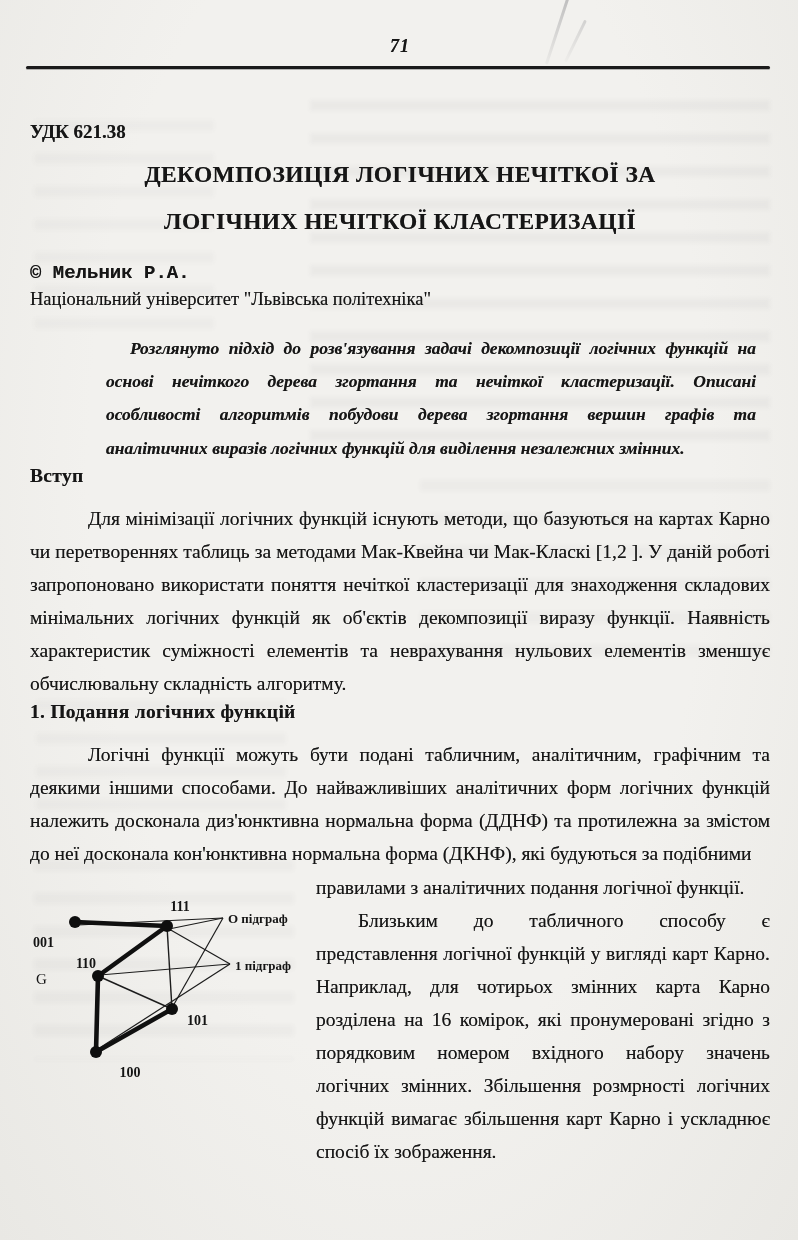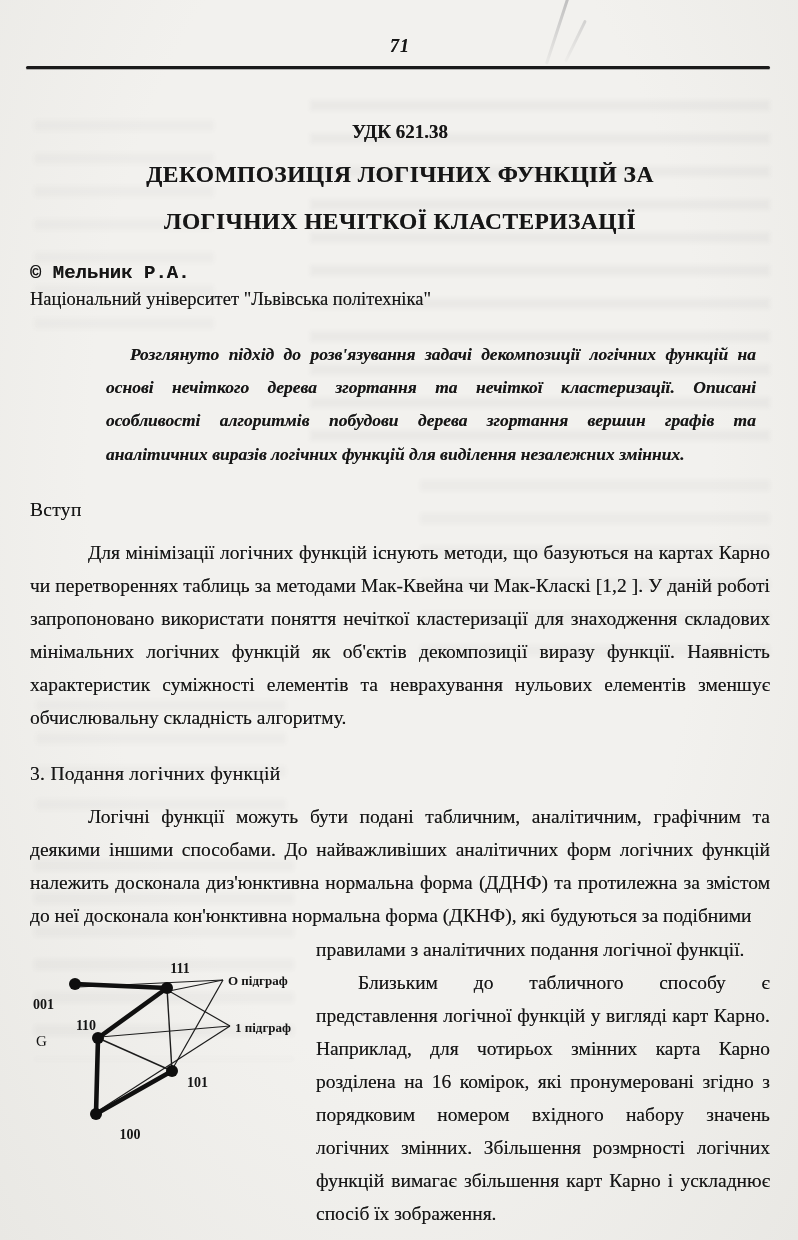--- a/index.html
+++ b/index.html
@@ -10,31 +10,31 @@
     color:#161616;
     position:relative;
     overflow:hidden;
   }
   .page{position:relative;padding:36px 28px 0 30px;z-index:2;}
   .ink{text-shadow:0 0 .5px rgba(10,10,10,.55);}
 
   .pageno{text-align:center;font-weight:bold;font-size:18px;letter-spacing:1px;font-style:italic;}
   .rule{height:3px;background:#1b1b1b;margin:9px 0 0 -4px;border-radius:2px;box-shadow:0 1px 0 rgba(60,60,60,.35);}
 
-  .udc{margin-top:52px;font-weight:bold;font-size:19px;text-align:center;}
+  .udc{margin-top:52px;font-weight:bold;font-size:19px;}
 
   .title{margin-top:8px;text-align:center;font-weight:bold;font-size:23.5px;line-height:2.02;letter-spacing:.4px;}
 
   .copyright{margin-top:16px;font-weight:bold;font-size:19px;font-family:Liberation Mono, monospace;}
   .affiliation{margin-top:5px;font-size:18.5px;}
 
-  .abstract{margin:28px 14px 0 76px;font-weight:bold;font-style:italic;font-size:17.5px;line-height:1.9;text-align:justify;text-indent:24px;}
+  .abstract{margin:22px 14px 0 76px;font-weight:bold;font-style:italic;font-size:17.5px;line-height:1.9;text-align:justify;text-indent:24px;}
   .abstract.en{margin-top:28px;}
 
-  .heading{margin-top:28px;font-weight:normal;font-size:19.5px;letter-spacing:.3px;}
+  .heading{font-weight:bold;font-size:19.5px;letter-spacing:.3px;}
   .para{margin-top:16px;font-size:19.5px;line-height:1.69;text-align:justify;text-indent:58px;}
 
   .columns{display:flex;gap:10px;margin-top:2px;}
   .fig-col{width:276px;flex:0 0 276px;}
   .text-col{flex:1;font-size:19.5px;line-height:1.69;}
   .text-col .cpara{text-align:justify;margin:0;}
   .text-col .cpara.ind{text-indent:42px;}
 
   .figure-svg{margin-top:12px;display:block;}
 
@@ -63,33 +63,33 @@
 <div class="scratch s2"></div>
 
 <div class="page">
 
   <div class="pageno ink">71</div>
   <div class="rule"></div>
 
   <div class="udc ink">УДК 621.38</div>
 
   <div class="title ink">
-    <div>ДЕКОМПОЗИЦІЯ ЛОГІЧНИХ ФУНКЦІЙ ЗА</div>
+    <div>ДЕКОМПОЗИЦІЯ ЛОГІЧНИХ НЕЧІТКОЇ ЗА</div>
     <div>ЛОГІЧНИХ НЕЧІТКОЇ КЛАСТЕРИЗАЦІЇ</div>
   </div>
 
   <div class="copyright ink">© Мельник Р.А.</div>
   <div class="affiliation ink">Національний університет "Львівська політехніка"</div>
 
   <div class="abstract uk ink">Розглянуто підхід до розв'язування задачі декомпозиції логічних функцій на основі нечіткого дерева згортання та нечіткої кластеризації. Описані особливості алгоритмів побудови дерева згортання вершин графів та аналітичних виразів логічних функцій для виділення незалежних змінних.</div>
 
   <div class="heading ink">Вступ</div>
   <div class="para ink">Для мінімізації логічних функцій існують методи, що базуються на картах Карно чи перетвореннях таблиць за методами Мак-Квейна чи Мак-Класкі [1,2 ]. У даній роботі запропоновано використати поняття нечіткої кластеризації для знаходження складових мінімальних логічних функцій як об'єктів декомпозиції виразу функції. Наявність характеристик суміжності елементів та неврахування нульових елементів зменшує обчислювальну складність алгоритму.</div>
 
-  <div class="heading ink">3. Подання логічних функцій</div>
+  <div class="heading ink">1. Подання логічних функцій</div>
   <div class="para ink">Логічні функції можуть бути подані табличним, аналітичним, графічним та деякими іншими способами. До найважливіших аналітичних форм логічних функцій належить досконала диз'юнктивна нормальна форма (ДДНФ) та протилежна за змістом до неї досконала кон'юнктивна нормальна форма (ДКНФ), які будуються за подібними</div>
 
   <div class="columns">
 
     <div class="fig-col">
       <svg class="figure-svg" width="272" height="200" viewBox="0 0 272 200" xmlns="http://www.w3.org/2000/svg">
 
         <g stroke="#1c1c1c" stroke-width="1.2">
           <line x1="193" y1="34" x2="48" y2="41"></line>
           <line x1="193" y1="34" x2="139" y2="45"></line>

